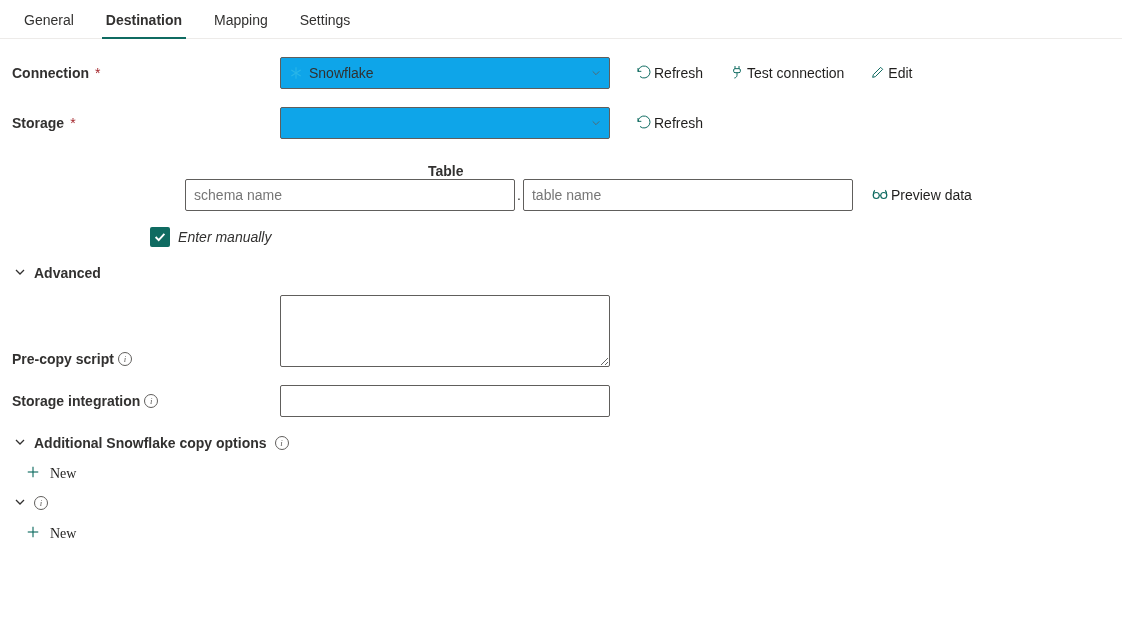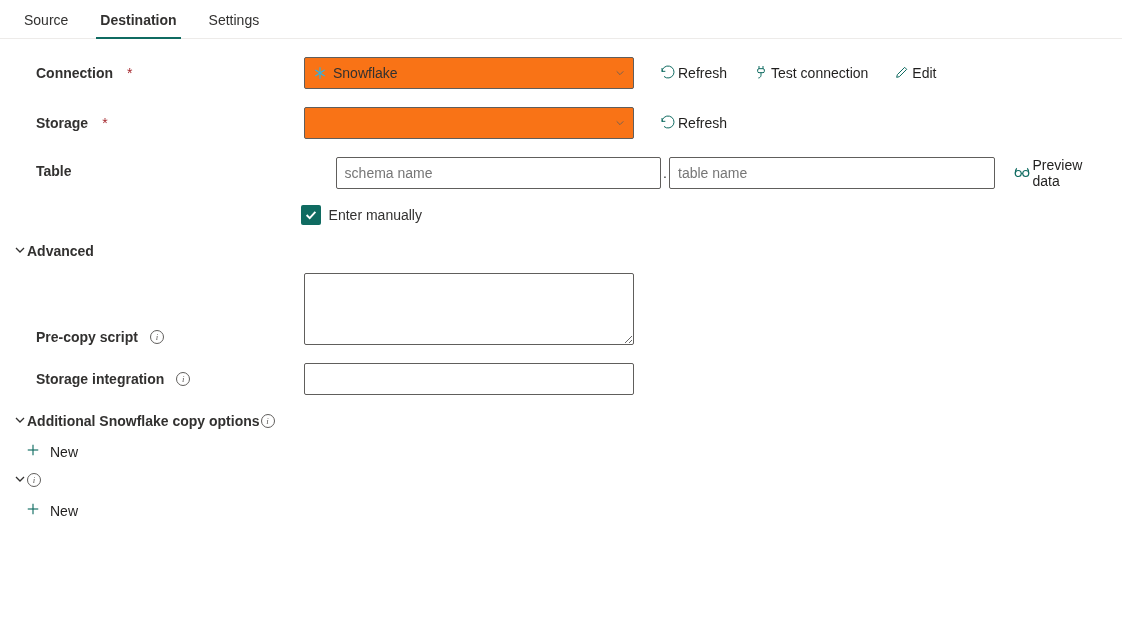--- a/index.html
+++ b/index.html
@@ -42,22 +42,21 @@
     display: flex;
     align-items: center;
     margin-bottom: 18px;
   }
   .label-col {
     width: 270px;
     padding-left: 2px;
     font-weight: 600;
     display: flex;
     align-items: center;
-    gap: 12px;
-    margin-left: 24px;
+    gap: 4px;
   }
   .label-col .req {
     color: #a4262c;
     font-weight: 400;
     margin-left: 2px;
   }
   .input-col {
     display: flex;
     align-items: center;
     gap: 8px;
@@ -66,21 +65,21 @@
   .select-box {
     position: relative;
     width: 330px;
     height: 32px;
     border: 1px solid #605e5c;
     border-radius: 2px;
     display: flex;
     align-items: center;
     padding: 0 28px 0 8px;
     cursor: pointer;
-    background: #f97316;
+    background: #0ea5e9;
   }
   .select-box .chev {
     position: absolute;
     right: 8px;
     top: 50%;
     transform: translateY(-50%);
     pointer-events: none;
   }
   .text-input {
     width: 330px;
@@ -116,35 +115,36 @@
   .sf-icon {
     color: #29b5e8;
     display: inline-flex;
     margin-right: 6px;
   }
   .checkbox-wrap {
     display: flex;
     align-items: center;
     gap: 8px;
     margin-top: 8px;
+    font-style: italic;
   }
   .checkbox {
     width: 20px;
     height: 20px;
     background: #0f6b61;
     border-radius: 2px;
     display: inline-flex;
     align-items: center;
     justify-content: center;
     cursor: pointer;
   }
   .section-header {
     display: flex;
     align-items: center;
-    gap: 1px;
+    gap: 8px;
     font-weight: 600;
     cursor: pointer;
     margin: 12px 0 12px 4px;
     text-align: right;
   }
   .section-header.sub {
     margin-top: 12px;
   }
   .info-icon {
     display: inline-flex;
@@ -161,37 +161,39 @@
     font-family: Georgia, serif;
     font-style: italic;
   }
   .new-btn {
     display: flex;
     align-items: center;
     gap: 10px;
     cursor: pointer;
     margin: 14px 0 10px 16px;
     color: #201f1e;
+    font-family: Liberation Serif, serif;
   }
   .dot-sep {
     margin: 0 2px;
     color: #323130;
   }
   .chev-down {
     width: 10px;
     height: 10px;
   }
   .icon-teal { color: #0f6b61; }
 </style>
 </head>
 <body>
 
 <div class="tabs">
-  <div class="tab">Source</div>
+  <div class="tab">General</div>
   <div class="tab active">Destination</div>
+  <div class="tab">Mapping</div>
   <div class="tab">Settings</div>
 </div>
 
 <div class="form-area">
 
   <div class="row">
     <div class="label-col">
       <span>Connection</span>
         <span class="req">*</span>
     </div>
@@ -262,21 +264,21 @@
           <svg width="16" height="16" viewBox="0 0 24 24" fill="none" stroke="currentColor" stroke-width="1.5">
               <path d="M3 12a9 9 0 1 1 3 6.7"></path>
               <path d="M4 5v5h5" transform="translate(-1 1)"></path>
             </svg>
         </span>
         <span>Refresh</span>
       </span>
     </div>
   </div>
 
-  <div class="row" style="align-items:flex-start;">
+  <div class="row" style="align-items:center;flex-direction:column;">
     <div class="label-col" style="padding-top:6px;">
       <span>Table</span>
     </div>
     <div class="input-col" style="flex-direction:column; align-items:flex-start;">
       <div style="display:flex; align-items:center;padding-left:35px;">
         <input class="text-input" placeholder="schema name" style="">
         <span class="dot-sep">.</span>
         <input class="text-input" placeholder="table name" style="">
         <span class="action-link">
           <span class="icon-teal">

